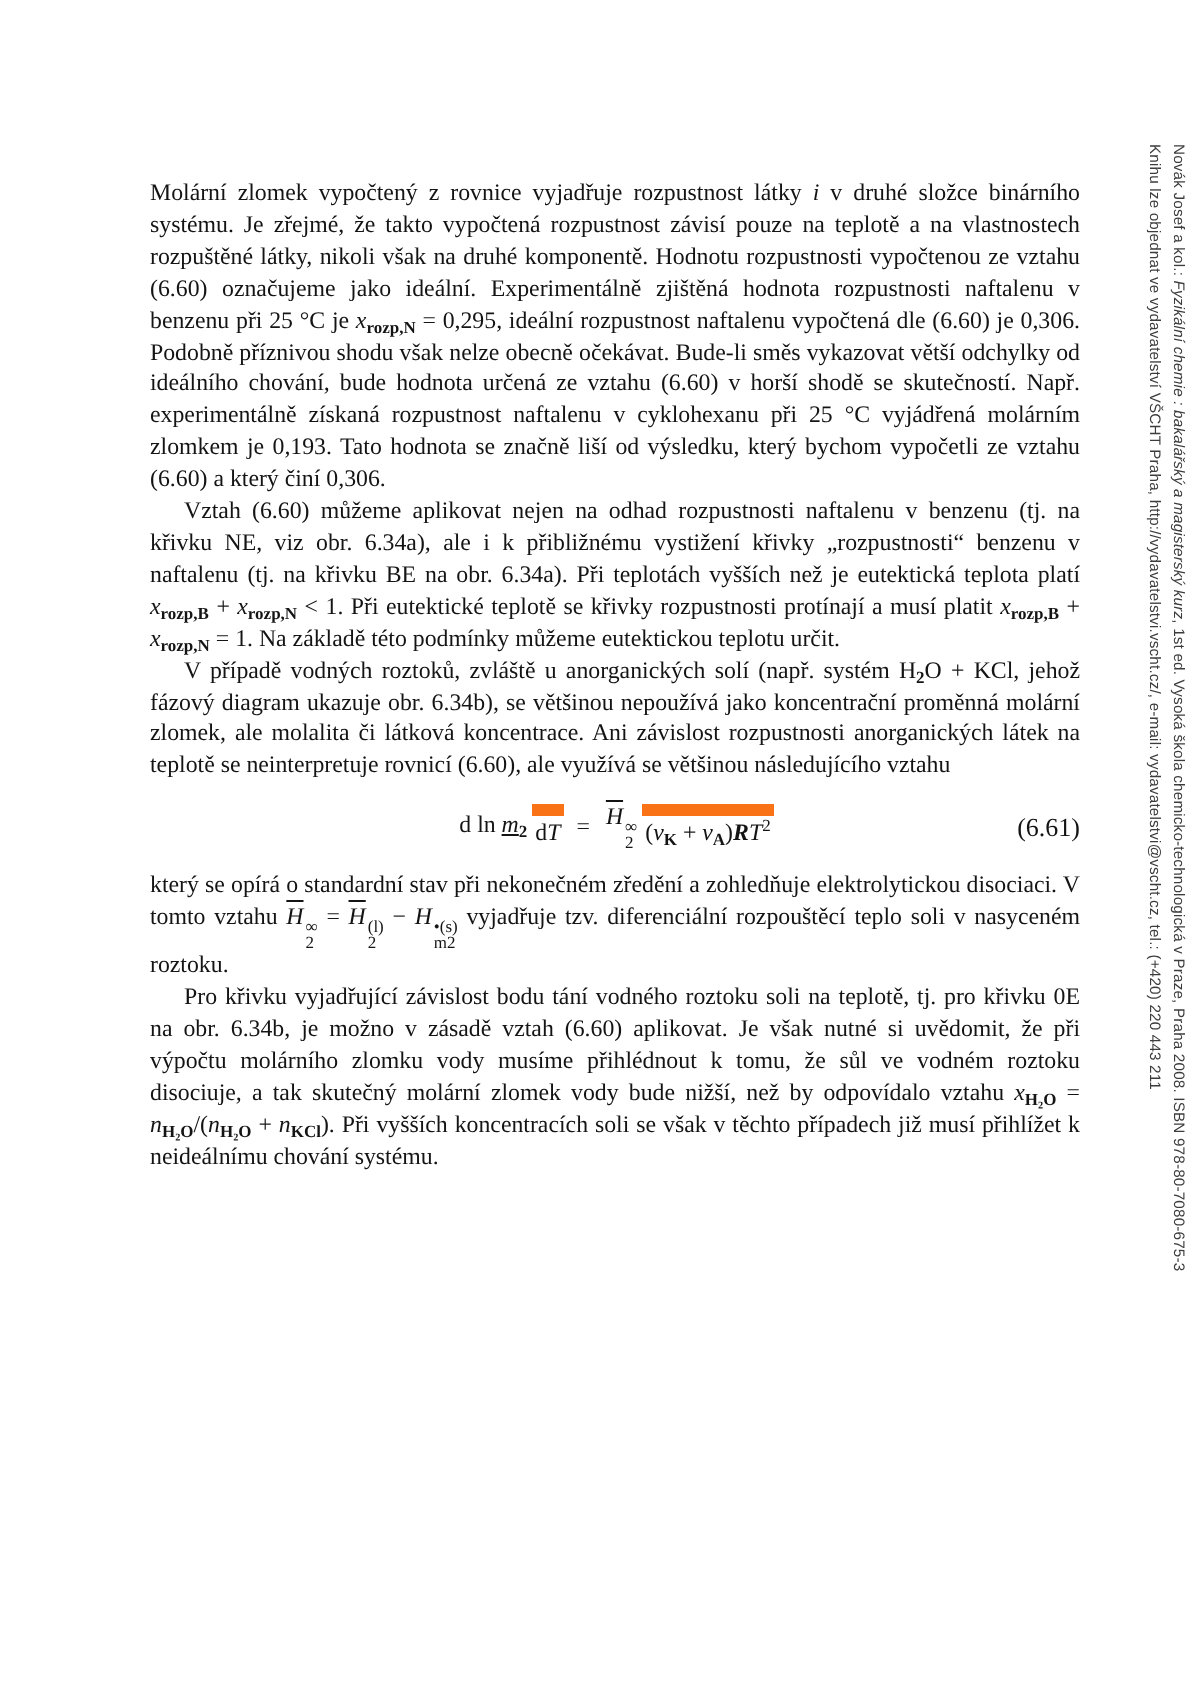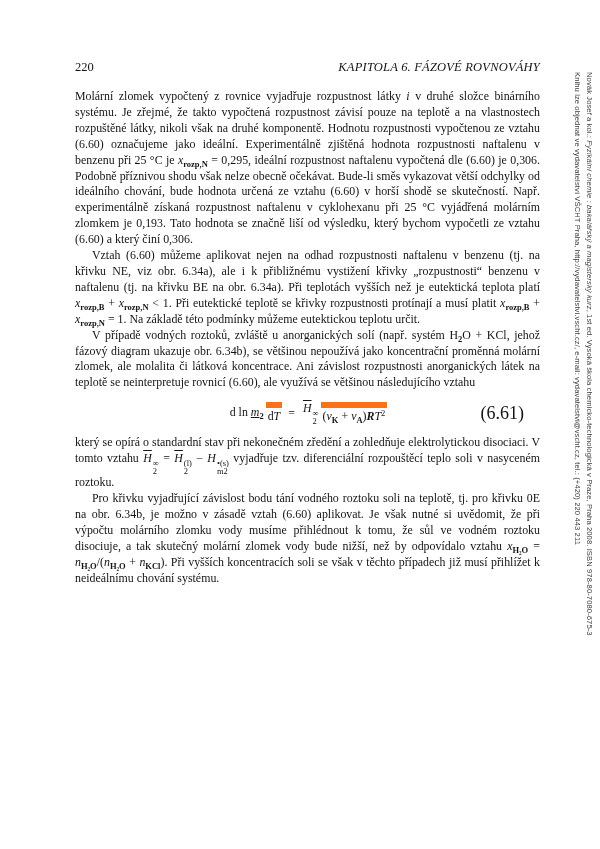--- a/index.html
+++ b/index.html
@@ -19,35 +19,31 @@
   .seg-sub{font-size:8.5px;vertical-align:-2.5px;line-height:0;font-weight:bold;}
   .seg-sup{font-size:8.5px;vertical-align:4.5px;line-height:0;}
   .stack{display:inline-flex;flex-direction:column;align-items:flex-start;
          vertical-align:-4px;font-size:8.5px;line-height:8px;margin-left:1px;}
   .eqrow{position:relative;margin:10px 0 9px 0;text-align:center;text-indent:0;}
   .eqmath{display:inline-flex;align-items:center;font-size:11.9px;}
   .frac{display:inline-flex;flex-direction:row;align-items:center;vertical-align:middle;}
   .frac .num{display:block;padding:0 2px 1px 2px;}
   .frac .den{display:block;border-top:6px solid #f97316;padding:1px 2px 0 2px;}
   .eqsign{padding:0 6px;}
-  .eqnum{position:absolute;right:16px;top:50%;transform:translateY(-50%);font-size:18px;}
+  .eqnum{position:absolute;right:0;top:50%;transform:translateY(-50%);font-size:13px;}
   .stamp{position:absolute;top:72px;right:5px;height:660px;writing-mode:vertical-rl;
          font-family:"Liberation Sans", sans-serif;font-size:7.6px;color:#3c3c3c;
          letter-spacing:.1px;}
   .stamp .line{display:block;line-height:12px;white-space:nowrap;}
 </style>
 </head>
 <body>
 
 <div class="page">
 
-  <div class="header">
-    <span class="pagenum">220</span>
-    <span class="chapter">KAPITOLA 6.  FÁZOVÉ ROVNOVÁHY</span>
-  </div>
 
   <div class="body" id="body-flow">
       <p class="para"><span>Molární zlomek vypočtený z rovnice vyjadřuje rozpustnost látky </span><span class="it">i</span><span> v druhé složce binárního systému. Je zřejmé, že takto vypočtená rozpustnost závisí pouze na teplotě a na vlastnostech rozpuštěné látky, nikoli však na druhé komponentě. Hodnotu rozpustnosti vypočtenou ze vztahu (6.60) označujeme jako ideální. Experimentálně zjištěná hodnota rozpustnosti naftalenu v benzenu při 25 °C je </span><span class="it">x</span><span class="seg-sub">rozp,N</span><span> = 0,295, ideální rozpustnost naftalenu vypočtená dle (6.60) je 0,306. Podobně příznivou shodu však nelze obecně očekávat. Bude-li směs vykazovat větší odchylky od ideálního chování, bude hodnota určená ze vztahu (6.60) v horší shodě se skutečností. Např. experimentálně získaná rozpustnost naftalenu v cyklohexanu při 25 °C vyjádřená molárním zlomkem je 0,193. Tato hodnota se značně liší od výsledku, který bychom vypočetli ze vztahu (6.60) a který činí 0,306.</span></p>
       <p class="para indent"><span>Vztah (6.60) můžeme aplikovat nejen na odhad rozpustnosti naftalenu v benzenu (tj. na křivku NE, viz obr. 6.34a), ale i k přibližnému vystižení křivky „rozpustnosti“ benzenu v naftalenu (tj. na křivku BE na obr. 6.34a). Při teplotách vyšších než je eutektická teplota platí </span><span class="it">x</span><span class="seg-sub">rozp,B</span><span> + </span><span class="it">x</span><span class="seg-sub">rozp,N</span><span> &lt; 1. Při eutektické teplotě se křivky rozpustnosti protínají a musí platit </span><span class="it">x</span><span class="seg-sub">rozp,B</span><span> + </span><span class="it">x</span><span class="seg-sub">rozp,N</span><span> = 1. Na základě této podmínky můžeme eutektickou teplotu určit.</span></p>
       <p class="para indent"><span>V případě vodných roztoků, zvláště u anorganických solí (např. systém H</span><span class="seg-sub">2</span><span>O + KCl, jehož fázový diagram ukazuje obr. 6.34b), se většinou nepoužívá jako koncentrační proměnná molární zlomek, ale molalita či látková koncentrace. Ani závislost rozpustnosti anorganických látek na teplotě se neinterpretuje rovnicí (6.60), ale využívá se většinou následujícího vztahu</span></p>
       <div class="eqrow"><span class="eqmath">
           <span class="frac">
             <span class="num"><span>d ln </span><span class="it ul">m</span><span class="seg-sub">2</span></span>
             <span class="den"><span>d</span><span class="it">T</span></span>
           </span>

